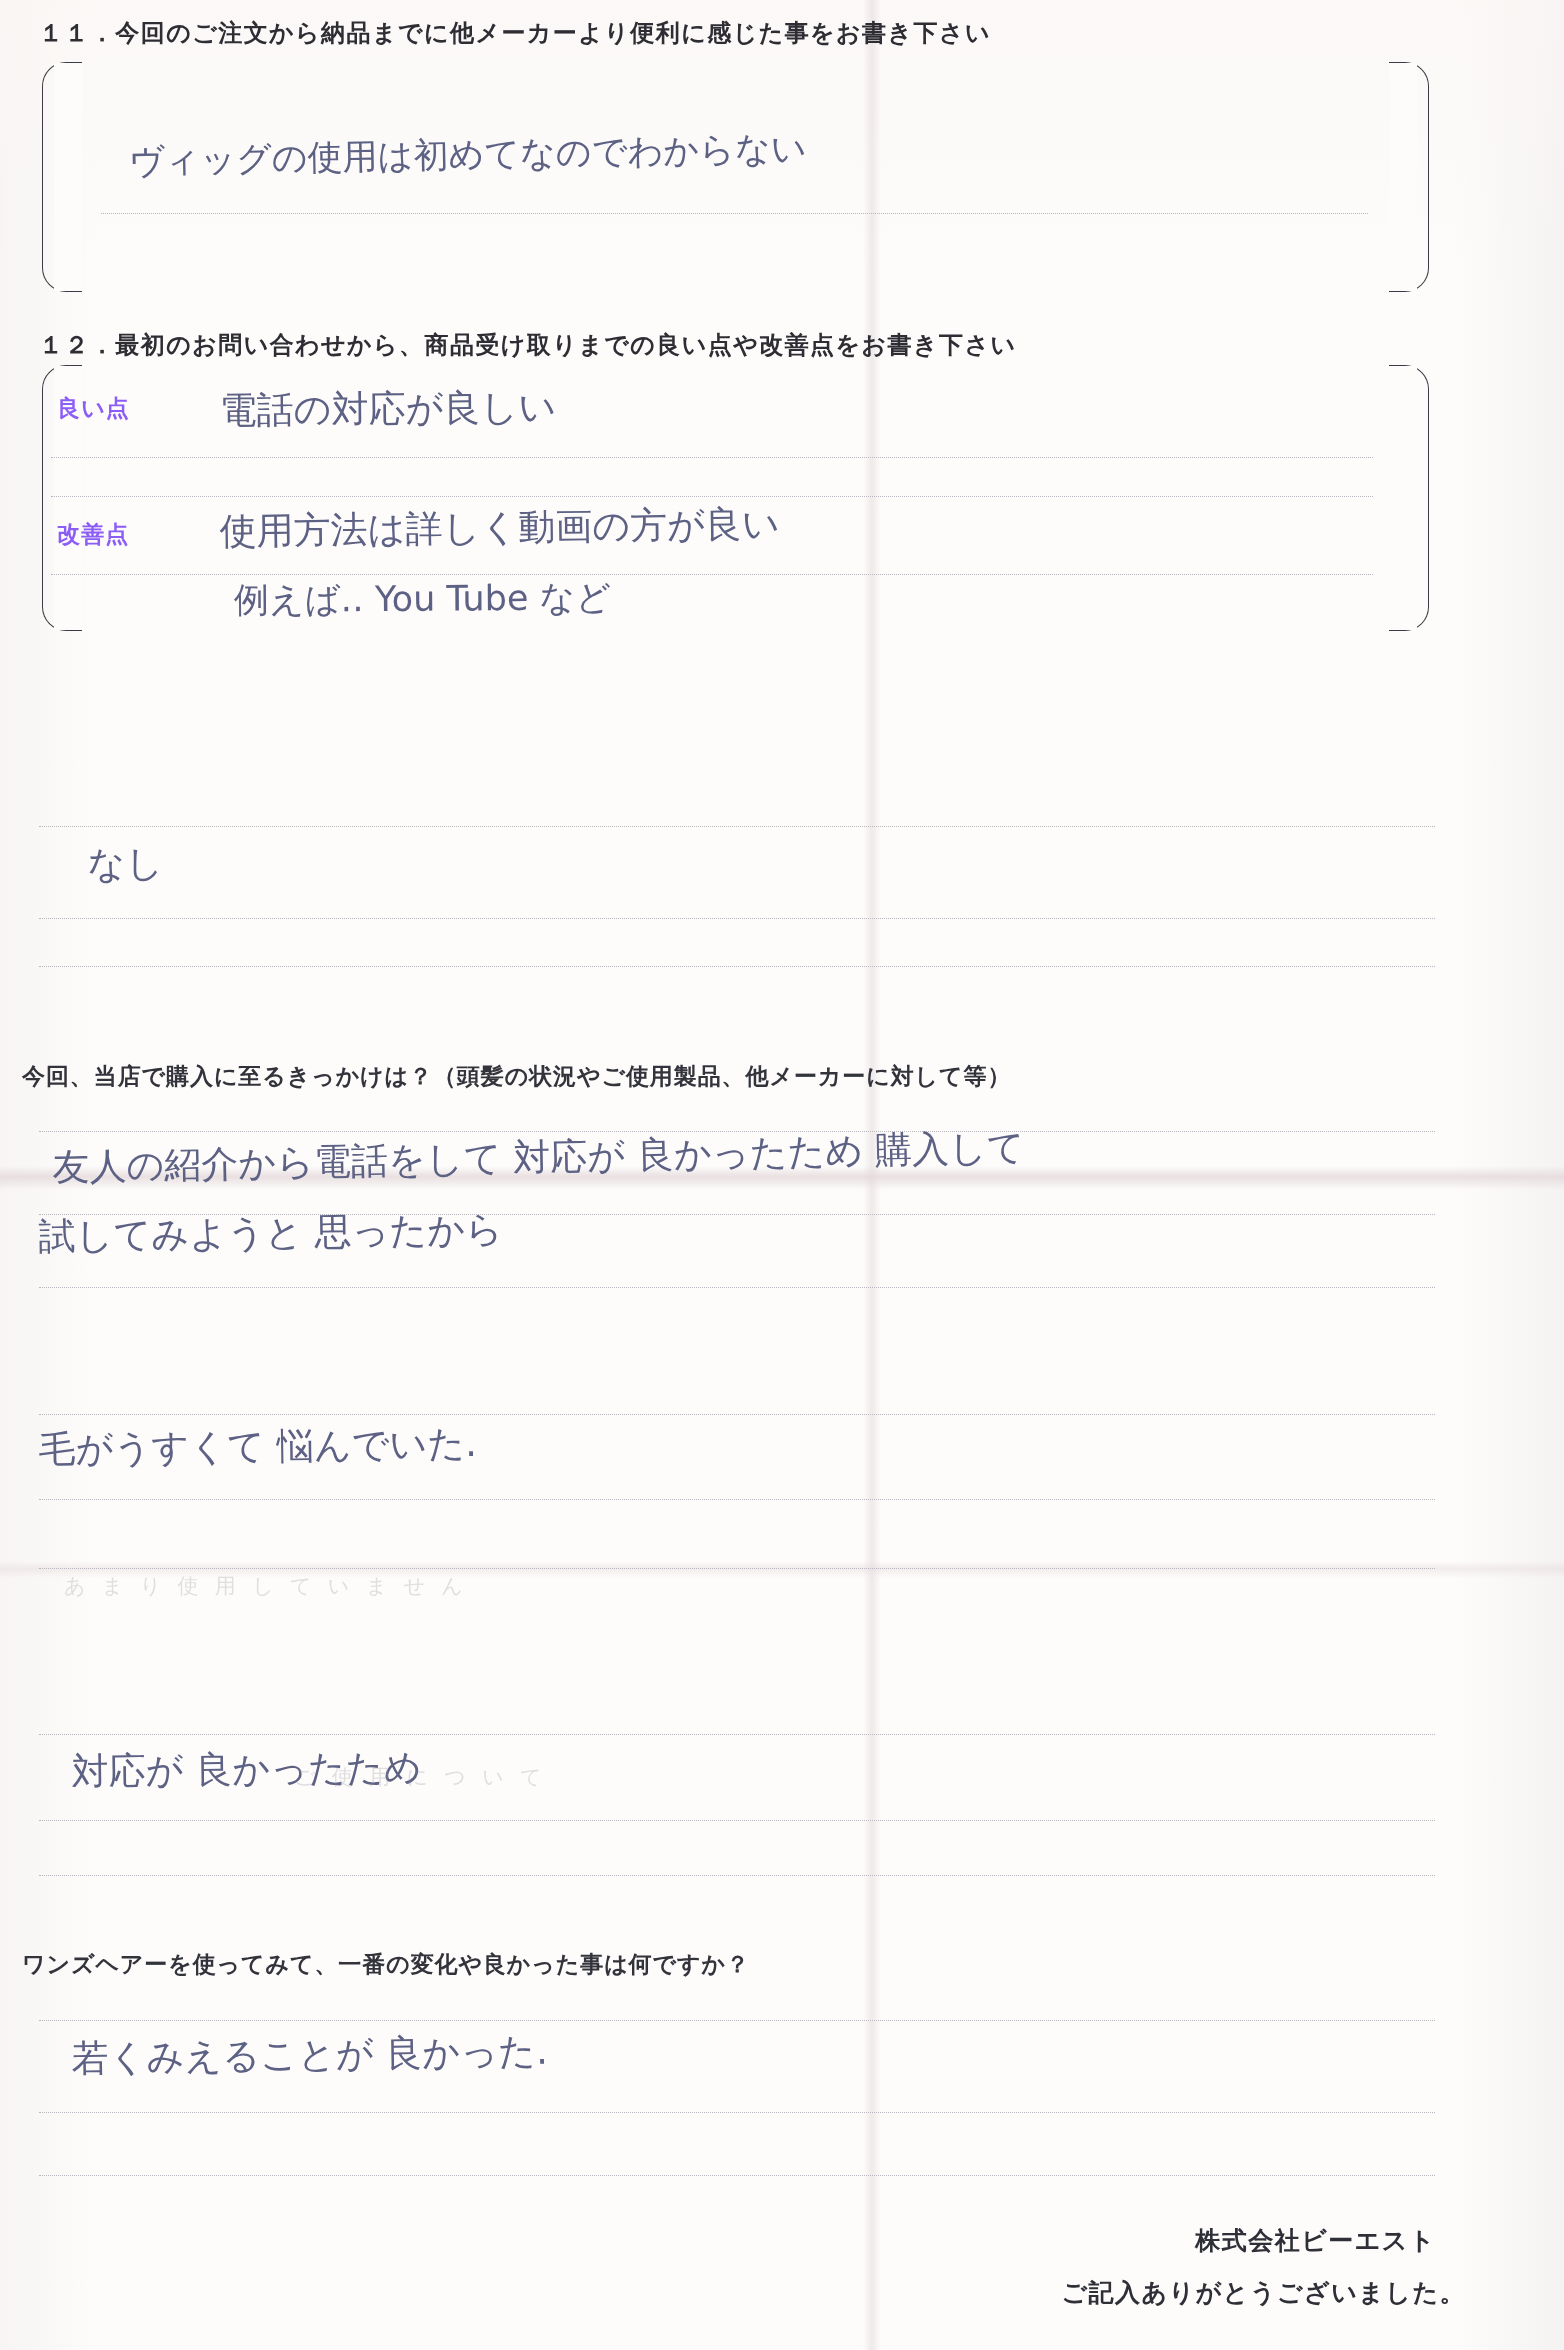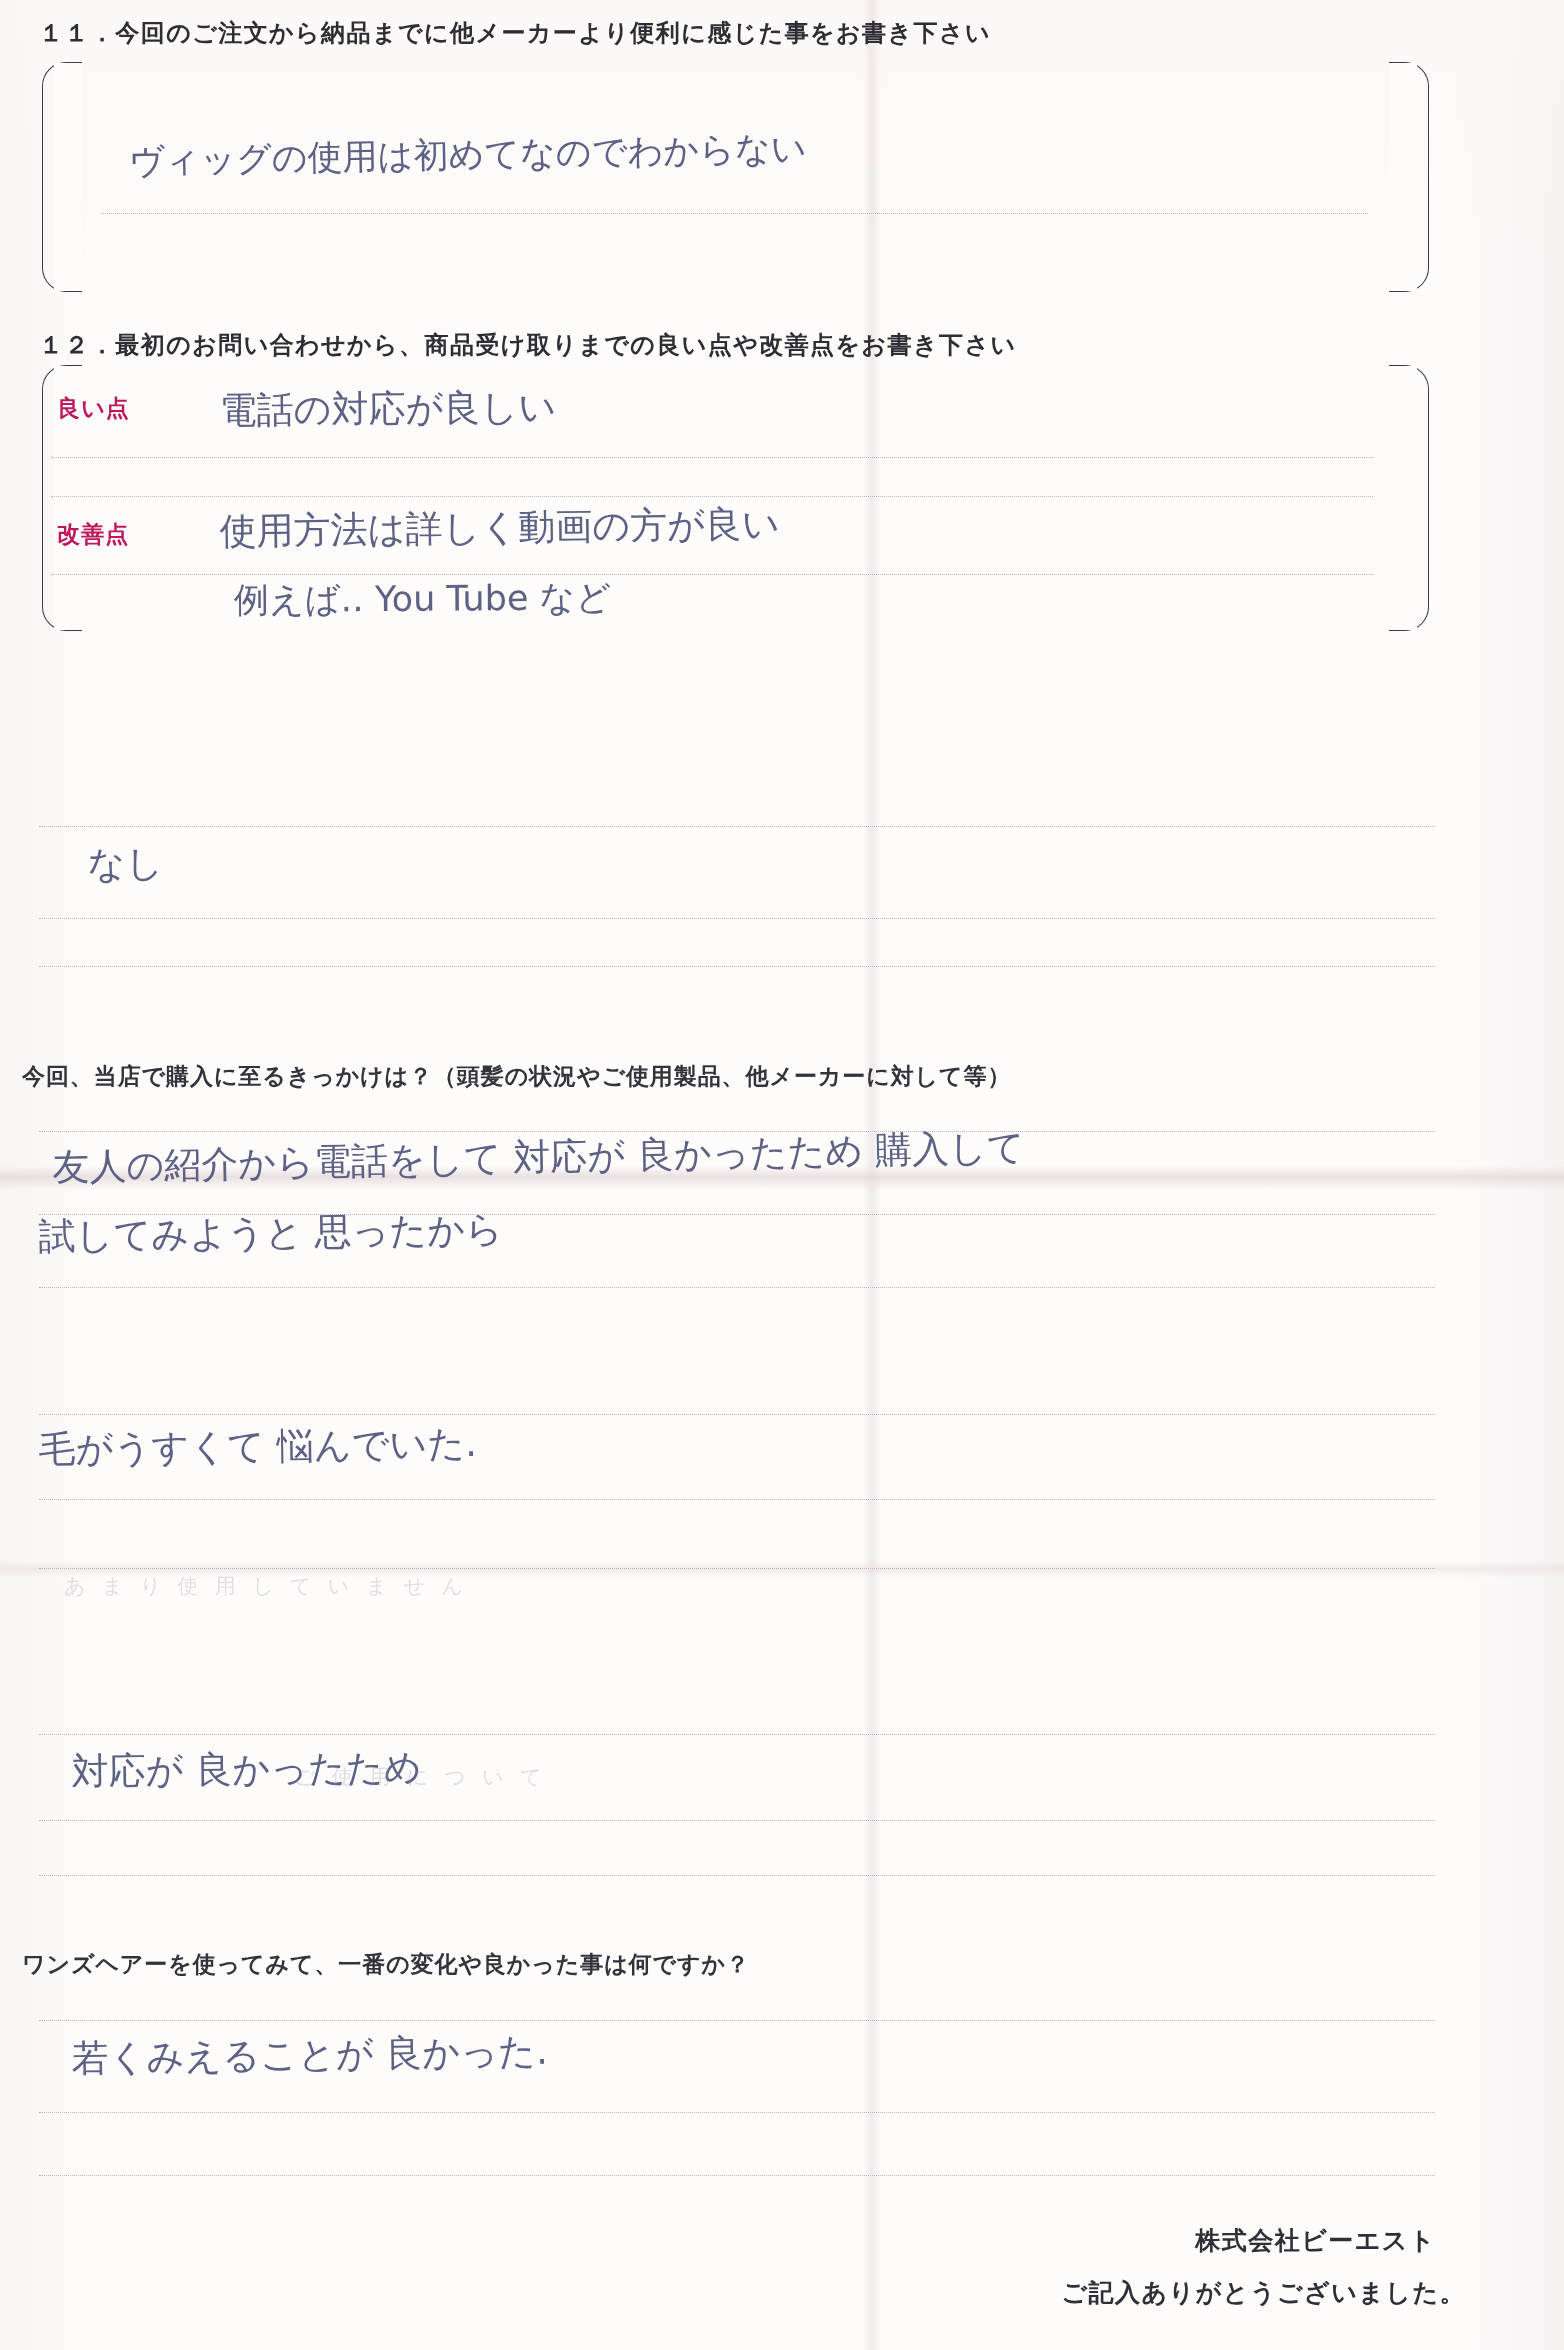--- a/index.html
+++ b/index.html
@@ -111,21 +111,21 @@
     color: #5b5f7a;
     white-space: nowrap;
     transform-origin: left bottom;
   }
   .hand.blue { color: #5d6184; }
 
   .side-label {
     position: absolute;
     font-size: 23px;
     font-weight: bold;
-    color: #be185d;
+    color: #8b5cf6;
     letter-spacing: .05em;
     white-space: nowrap;
   }
 
   .footer-line {
     position: absolute;
     font-size: 25px;
     color: #2f2f38;
     font-weight: bold;
     letter-spacing: .06em;

